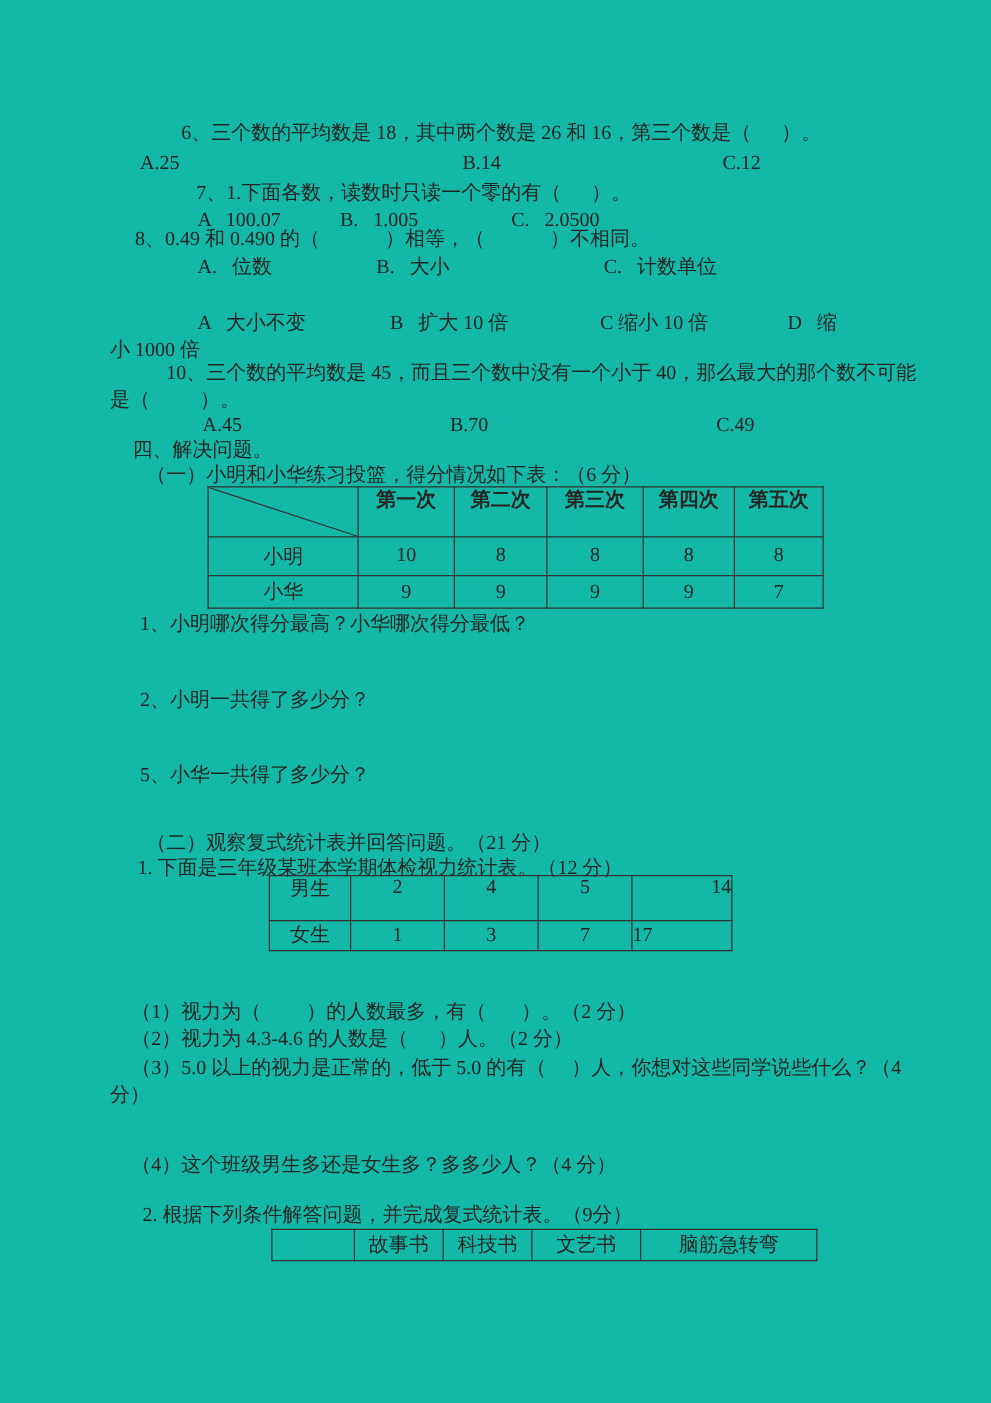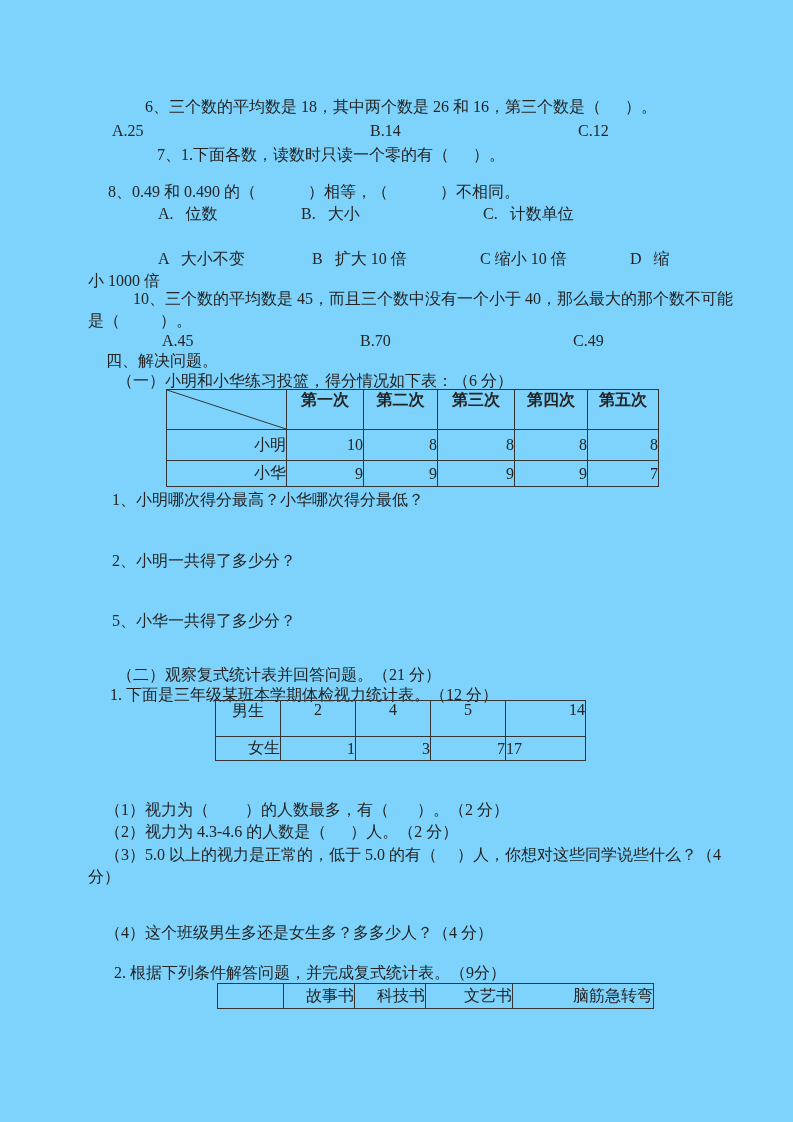--- a/index.html
+++ b/index.html
@@ -1,19 +1,19 @@
 <!DOCTYPE html>
 <html><head>
 <meta charset="utf-8">
 <style>
   html,body{margin:0;padding:0;background:#ffffff;}
   .page{
     position:relative;
     width:793px;height:1122px;
-    background:#7dd3fc;
+    background:#14b8a6;
     font-family:"Liberation Serif","DejaVu Serif",serif;
     color:#242424;
     font-size:16px;
     overflow:hidden;
   }
   .line{
     position:absolute;
     white-space:pre;
     line-height:20px;
   }
@@ -24,41 +24,46 @@
     border-collapse:collapse;
     table-layout:fixed;
     font-size:16px;
     color:#242424;
   }
   table.xt td{
     border:1px solid #333;
     padding:0;
     overflow:hidden;
   }
-  td.c{text-align:right;vertical-align:middle;}
+  td.c{text-align:center;vertical-align:middle;}
   td.lft{text-align:left;vertical-align:middle;padding-left:7px;}
   td.hdr{text-align:center;vertical-align:top;padding-top:4px;font-weight:bold;}
   td.topal{text-align:center;vertical-align:top;padding-top:4px;}
   td.topl{text-align:right;vertical-align:top;padding-top:4px;padding-left:7px;}
   td.diag{position:relative;}
   td.diag svg{position:absolute;left:0;top:0;width:100%;height:100%;display:block;}
 </style>
 </head>
 <body>
 
 <div class="page">
 
   <div class="line" style="top:97px;left:145px">6、三个数的平均数是 18，其中两个数是 26 和 16，第三个数是（      ）。</div>
   <div class="optrow" style="top:121px">
     <span class="opt" style="left:112px">A.25</span>
     <span class="opt" style="left:370px">B.14</span>
     <span class="opt" style="left:578px">C.12</span>
   </div>
 
   <div class="line" style="top:145px;left:157px">7、1.下面各数，读数时只读一个零的有（      ）。</div>
+  <div class="optrow" style="top:167px">
+    <span class="opt" style="left:158px">A   100.07</span>
+    <span class="opt" style="left:272px">B.   1.005</span>
+    <span class="opt" style="left:409px">C.   2.0500</span>
+  </div>
 
   <div class="line" style="top:182px;left:108px">8、0.49 和 0.490 的（             ）相等，（             ）不相同。</div>
   <div class="optrow" style="top:204px">
     <span class="opt" style="left:158px">A.   位数</span>
     <span class="opt" style="left:301px">B.   大小</span>
     <span class="opt" style="left:483px">C.   计数单位</span>
   </div>
 
   <div class="optrow" style="top:249px">
     <span class="opt" style="left:158px">A   大小不变</span>

